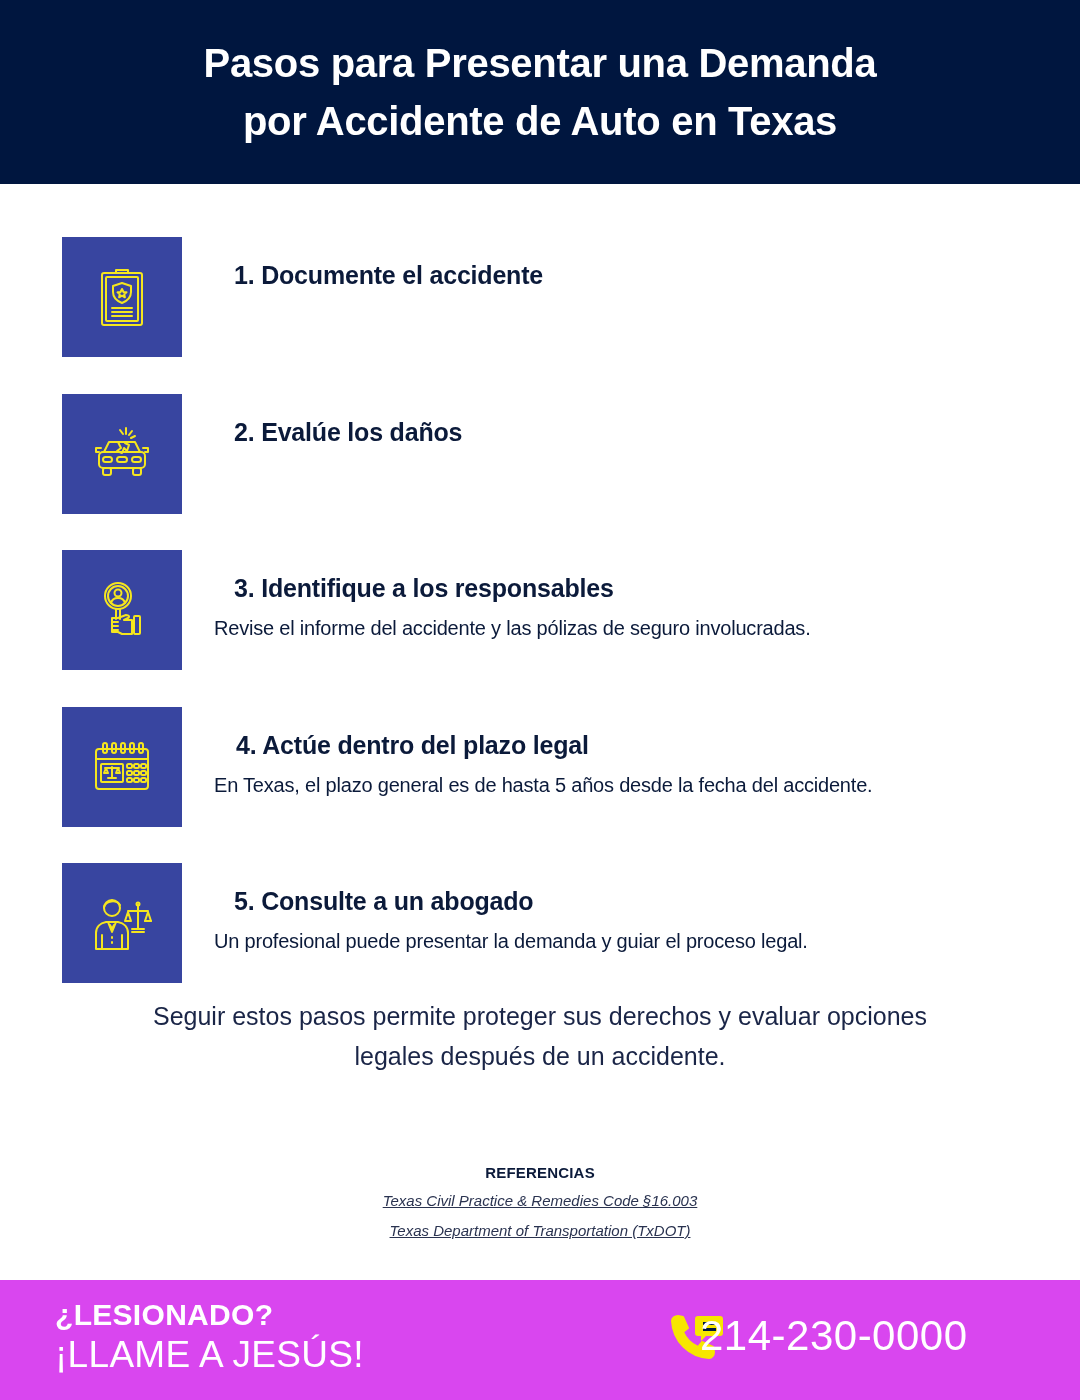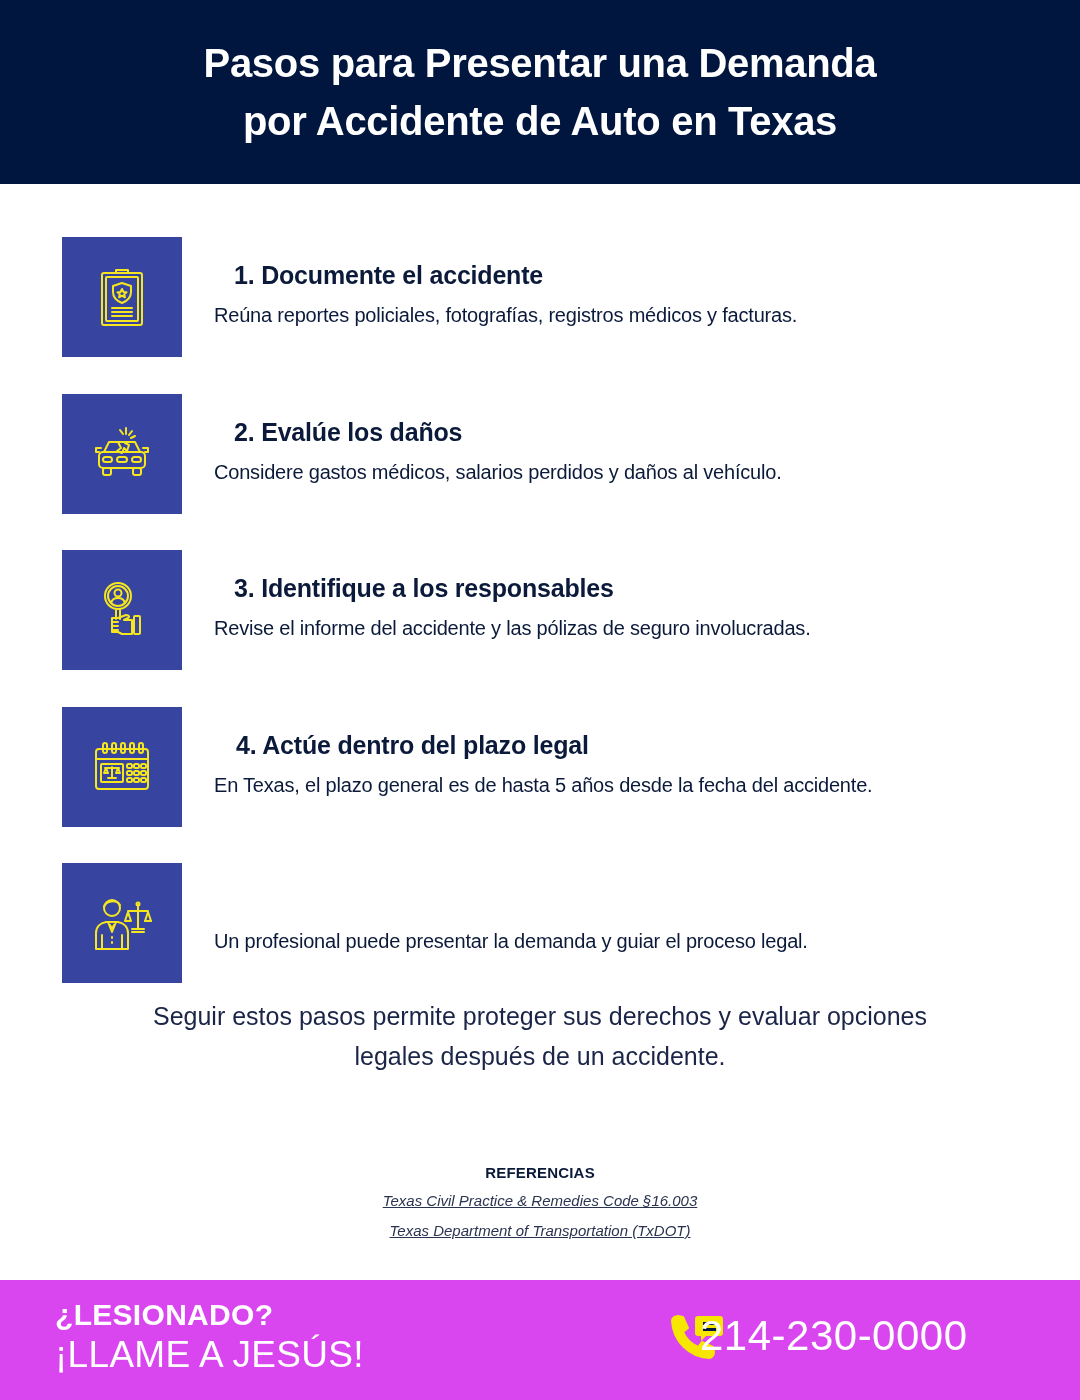--- a/index.html
+++ b/index.html
@@ -47,21 +47,20 @@
       <rect x="16" y="12" width="32" height="44" rx="1"></rect>
       <path d="M26 8 v-3 h12 v3"></path>
       <path d="M32 18 l9 3 v6 c0 6 -4 9 -9 11 c-5 -2 -9 -5 -9 -11 v-6 z"></path>
       <path d="M32 24 l1.5 3 3 .3 -2.3 2 .7 3 -2.9 -1.6 -2.9 1.6 .7 -3 -2.3 -2 3 -.3 z"></path>
       <line x1="22" y1="43" x2="42" y2="43"></line>
       <line x1="22" y1="47" x2="42" y2="47"></line>
       <line x1="22" y1="51" x2="42" y2="51"></line>
     </svg>
   </div>
   <div class="title">1. Documente el accidente</div>
-  <div class="desc">Reúna reportes policiales, fotografías, registros médicos y facturas.</div>
 </div>
 
 <div class="step" style="top:394px;padding-left:44px;">
   <div class="icon-box">
     <svg viewBox="0 0 64 64" fill="none" stroke="#f5e61e" stroke-width="2" stroke-linecap="round" stroke-linejoin="round">
       <path d="M14 30 l5 -10 h26 l5 10"></path>
       <rect x="9" y="30" width="46" height="16" rx="4"></rect>
       <rect x="13" y="46" width="8" height="7" rx="2"></rect>
       <rect x="43" y="46" width="8" height="7" rx="2"></rect>
       <path d="M9 30 h-3 v-4 h5"></path>
@@ -70,21 +69,20 @@
       <rect x="27" y="35" width="10" height="5" rx="2.5"></rect>
       <rect x="42" y="35" width="9" height="5" rx="2.5"></rect>
       <path d="M28 20 l3 6 l-4 3 l5 2 l2 -5 l3 3 l2 -6 l-4 -2"></path>
       <line x1="30" y1="8" x2="33" y2="12"></line>
       <line x1="36" y1="6" x2="36" y2="12"></line>
       <line x1="42" y1="9" x2="39" y2="13"></line>
       <line x1="45" y1="14" x2="41" y2="16"></line>
     </svg>
   </div>
   <div class="title">2. Evalúe los daños</div>
-  <div class="desc">Considere gastos médicos, salarios perdidos y daños al vehículo.</div>
 </div>
 
 <div class="step" style="top:550px;">
   <div class="icon-box">
     <svg viewBox="0 0 64 64" fill="none" stroke="#f5e61e" stroke-width="2" stroke-linecap="round" stroke-linejoin="round">
       <circle cx="28" cy="18" r="13"></circle>
       <circle cx="28" cy="18" r="10"></circle>
       <circle cx="28" cy="15" r="3.5"></circle>
       <path d="M21 25 c1 -4 4 -5 7 -5 c3 0 6 1 7 5"></path>
       <path d="M26 31 v10 M30 31 v10"></path>
@@ -142,20 +140,21 @@
       <line x1="48" y1="14" x2="48" y2="38"></line>
       <line x1="38" y1="20" x2="58" y2="20"></line>
       <circle cx="48" cy="13" r="1.5"></circle>
       <path d="M35 30 l3 -9 l3 9 z"></path>
       <path d="M55 30 l3 -9 l3 9"></path>
       <path d="M55 30 h6"></path>
       <line x1="42" y1="38" x2="54" y2="38"></line>
       <line x1="42" y1="41" x2="54" y2="41"></line>
     </svg>
   </div>
+  <div class="title">5. Consulte a un abogado</div>
   <div class="desc">Un profesional puede presentar la demanda y guiar el proceso legal.</div>
 </div>
 
 <div class="summary">
   <span>Seguir estos pasos permite proteger sus derechos y evaluar opciones</span><br>
   <span>legales después de un accidente.</span>
 </div>
 
 <div class="refs">
   <div class="ref-title">REFERENCIAS</div>

